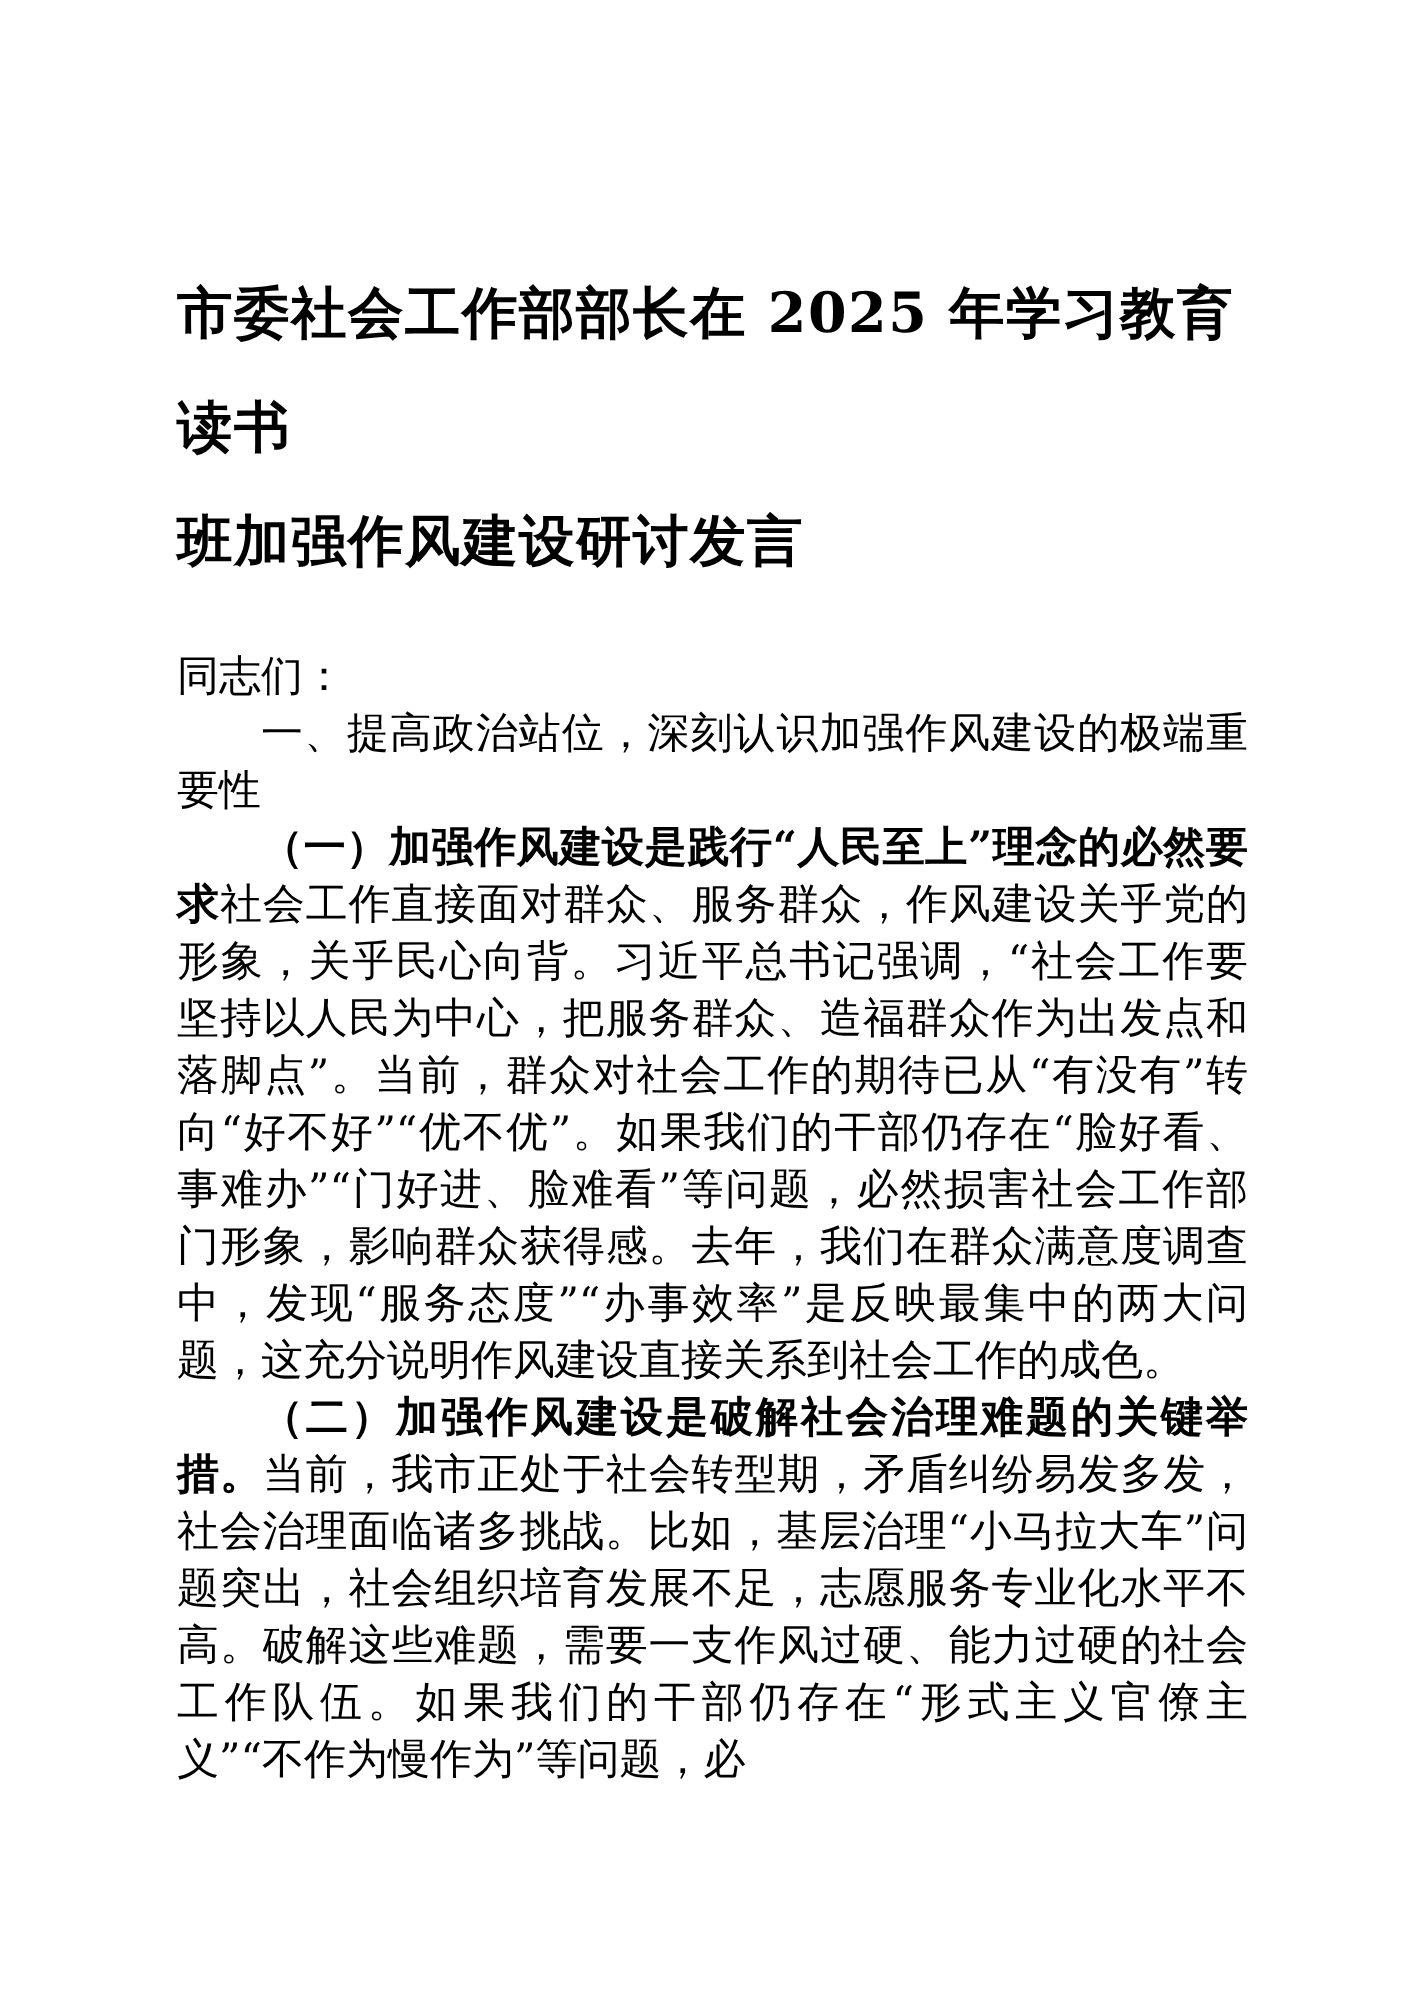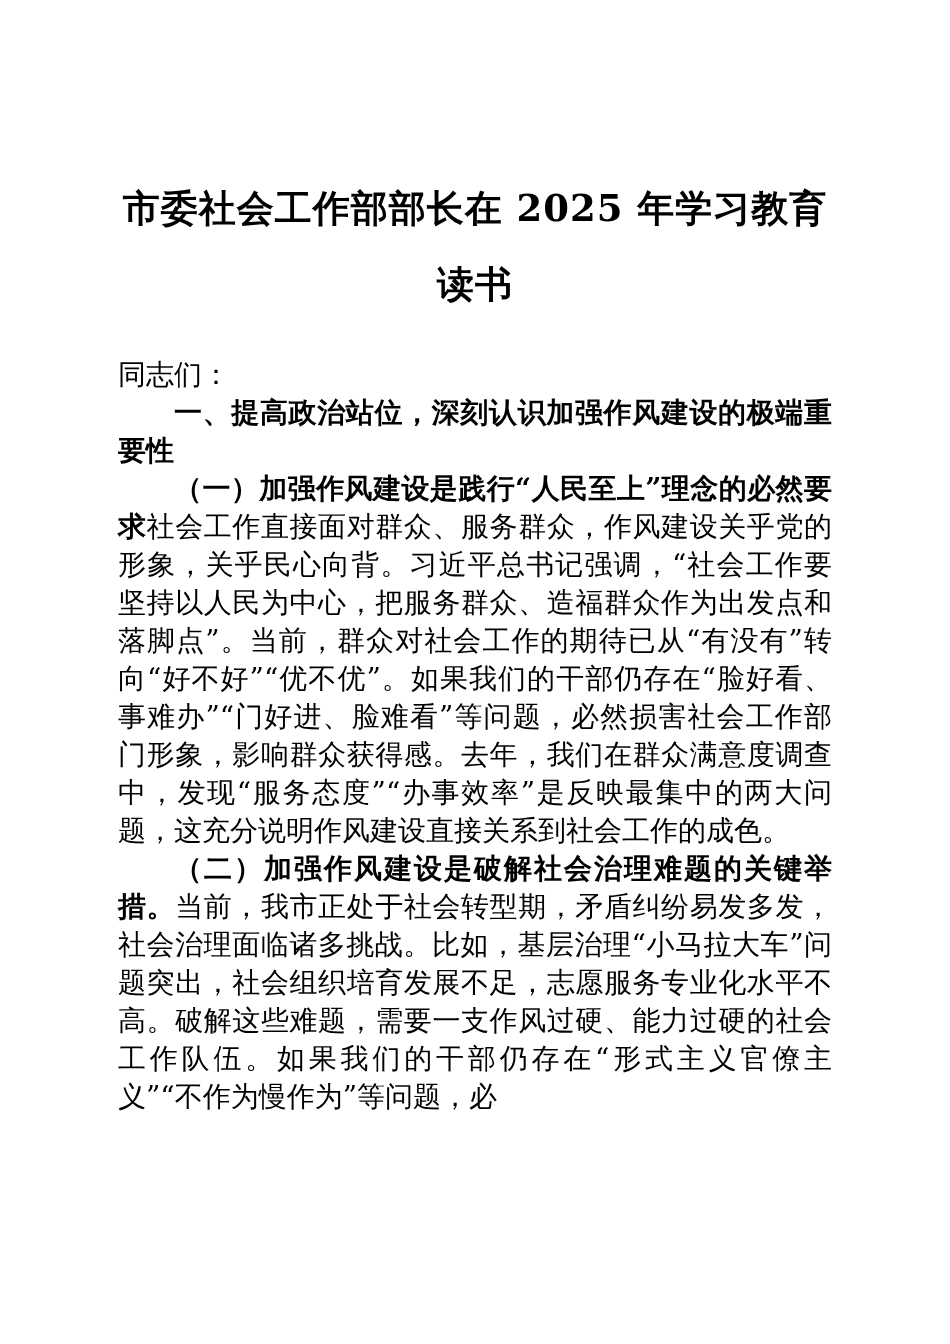--- a/index.html
+++ b/index.html
@@ -11,49 +11,50 @@
     box-sizing: border-box;
     padding: 170px 118px 0 118px;
     overflow: hidden;
     color: #000000;
   }
   .doc-title {
     font-family: "DejaVu Serif", "Liberation Serif", serif;
     font-size: 37px;
     font-weight: 700;
     line-height: 76px;
-    text-align: center;
+    text-align: left;
     letter-spacing: 1px;
     margin: 0 0 34px 0;
     color: #000000;
   }
   .doc-body { }
   .para {
     margin: 0;
     font-family: "DejaVu Serif", "Liberation Serif", serif;
     font-size: 28px;
     line-height: 38px;
     text-align: justify;
     text-indent: 2em;
     color: #000000;
     word-break: break-all;
   }
   .para.salutation { text-indent: 0; margin-top: 16px; }
   .para.heading1 {
     font-family: "Liberation Sans", "DejaVu Sans", sans-serif;
-    font-weight: 700;
+    font-weight: 400;
   }
   .para .lead { font-weight: 700; }
 </style>
 </head>
 <body>
 
 <div class="page">
   <h1 class="doc-title">
     <div>市委社会工作部部长在 2025 年学习教育读书</div>
+    <div>班加强作风建设研讨发言</div>
   </h1>
   <div class="doc-body" id="doc-body">
       <p class="para salutation">同志们：</p>
       <p class="para heading1">一、提高政治站位，深刻认识加强作风建设的极端重要性</p>
       <p class="para body"><span class="lead">（一）加强作风建设是践行“人民至上”理念的必然要求</span>社会工作直接面对群众、服务群众，作风建设关乎党的形象，关乎民心向背。习近平总书记强调，“社会工作要坚持以人民为中心，把服务群众、造福群众作为出发点和落脚点”。当前，群众对社会工作的期待已从“有没有”转向“好不好”“优不优”。如果我们的干部仍存在“脸好看、事难办”“门好进、脸难看”等问题，必然损害社会工作部门形象，影响群众获得感。去年，我们在群众满意度调查中，发现“服务态度”“办事效率”是反映最集中的两大问题，这充分说明作风建设直接关系到社会工作的成色。</p>
       <p class="para body"><span class="lead">（二）加强作风建设是破解社会治理难题的关键举措。</span>当前，我市正处于社会转型期，矛盾纠纷易发多发，社会治理面临诸多挑战。比如，基层治理“小马拉大车”问题突出，社会组织培育发展不足，志愿服务专业化水平不高。破解这些难题，需要一支作风过硬、能力过硬的社会工作队伍。如果我们的干部仍存在“形式主义官僚主义”“不作为慢作为”等问题，必</p>
     </div>
 </div>
 
 </body></html>

